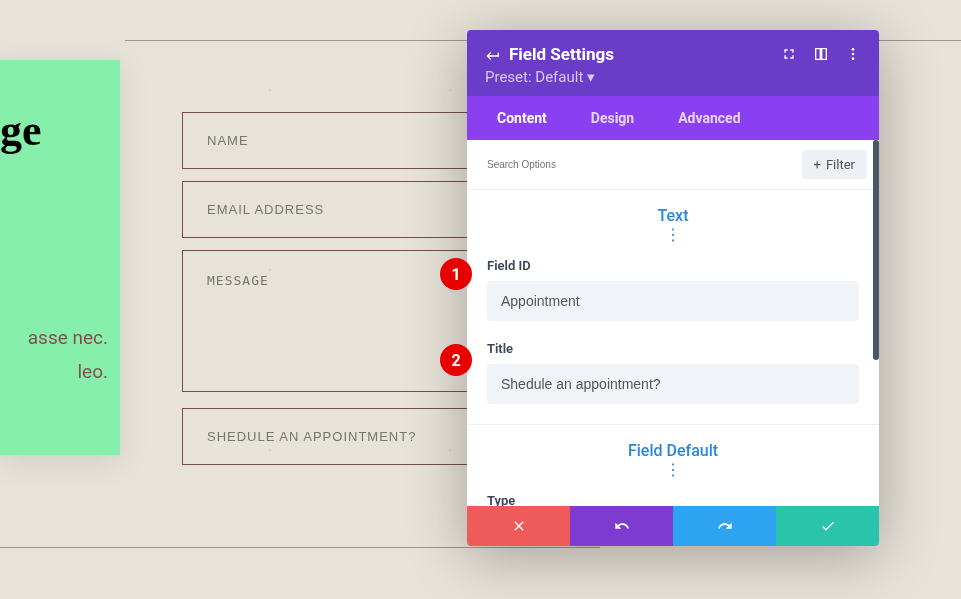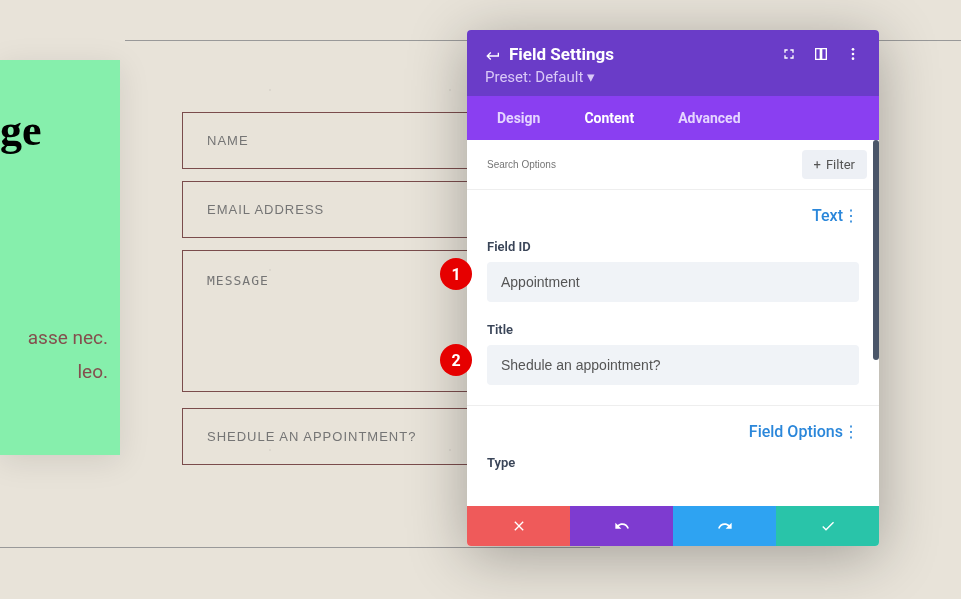--- a/index.html
+++ b/index.html
@@ -196,23 +196,24 @@
       display: flex;
       align-items: center;
       gap: 5px;
       cursor: pointer;
     }
     .section {
       padding: 16px 20px 0 20px;
     }
     .section-header {
       display: flex;
-      justify-content: flex-end;
+      justify-content: space-between;
       align-items: center;
       margin-bottom: 14px;
+      flex-direction: column;
     }
     .section-title {
       color: #2b87da;
       font-size: 16px;
       font-weight: 500;
     }
     .section-menu {
       color: #2b87da;
       cursor: pointer;
     }
@@ -319,22 +320,22 @@
             <circle cx="12" cy="19" r="2"></circle>
         </svg>
       </div>
     </div>
     <div class="panel-preset">
       <span>Preset: Default</span> <span>▾</span>
     </div>
   </div>
 
   <div class="panel-tabs">
+    <div class="panel-tab active">Content</div>
     <div class="panel-tab">Design</div>
-    <div class="panel-tab active">Content</div>
     <div class="panel-tab">Advanced</div>
   </div>
 
   <div class="panel-body">
     <div class="panel-body-scroll"></div>
     <div class="search-row">
       <input class="search-input" placeholder="Search Options" style="">
       <div class="filter-btn">
         <span>+</span>
         <span>Filter</span>
@@ -351,21 +352,21 @@
         <input class="field-input" value="Appointment" style="">
       </div>
       <div class="field-group">
         <div class="field-label">Title</div>
         <input class="field-input" value="Shedule an appointment?" style="">
       </div>
     </div>
     <div class="divider-thin"></div>
     <div class="section">
       <div class="section-header">
-        <div class="section-title">Field Options</div>
+        <div class="section-title">Field Default</div>
         <div class="section-menu">⋮</div>
       </div>
       <div class="field-group">
         <div class="field-label">Type</div>
       </div>
     </div>
   </div>
 
   <div class="panel-footer">
     <div class="footer-btn fb-cancel">

